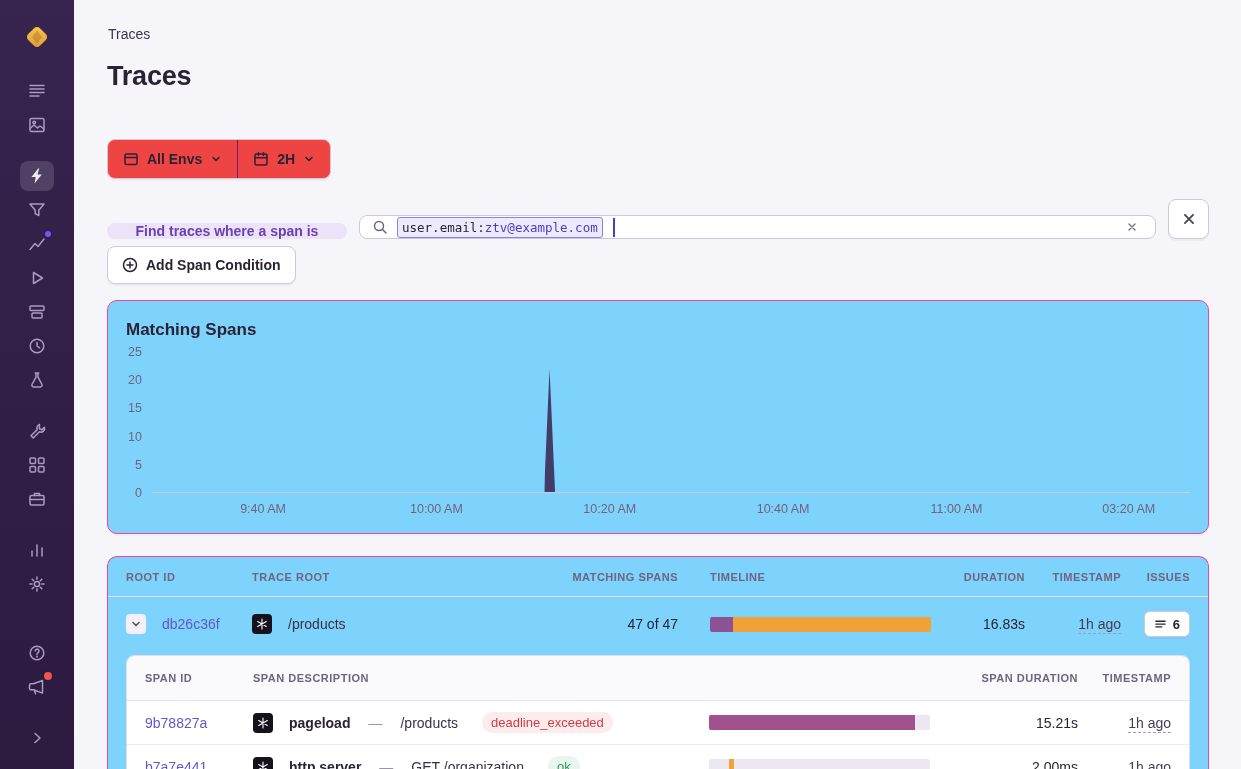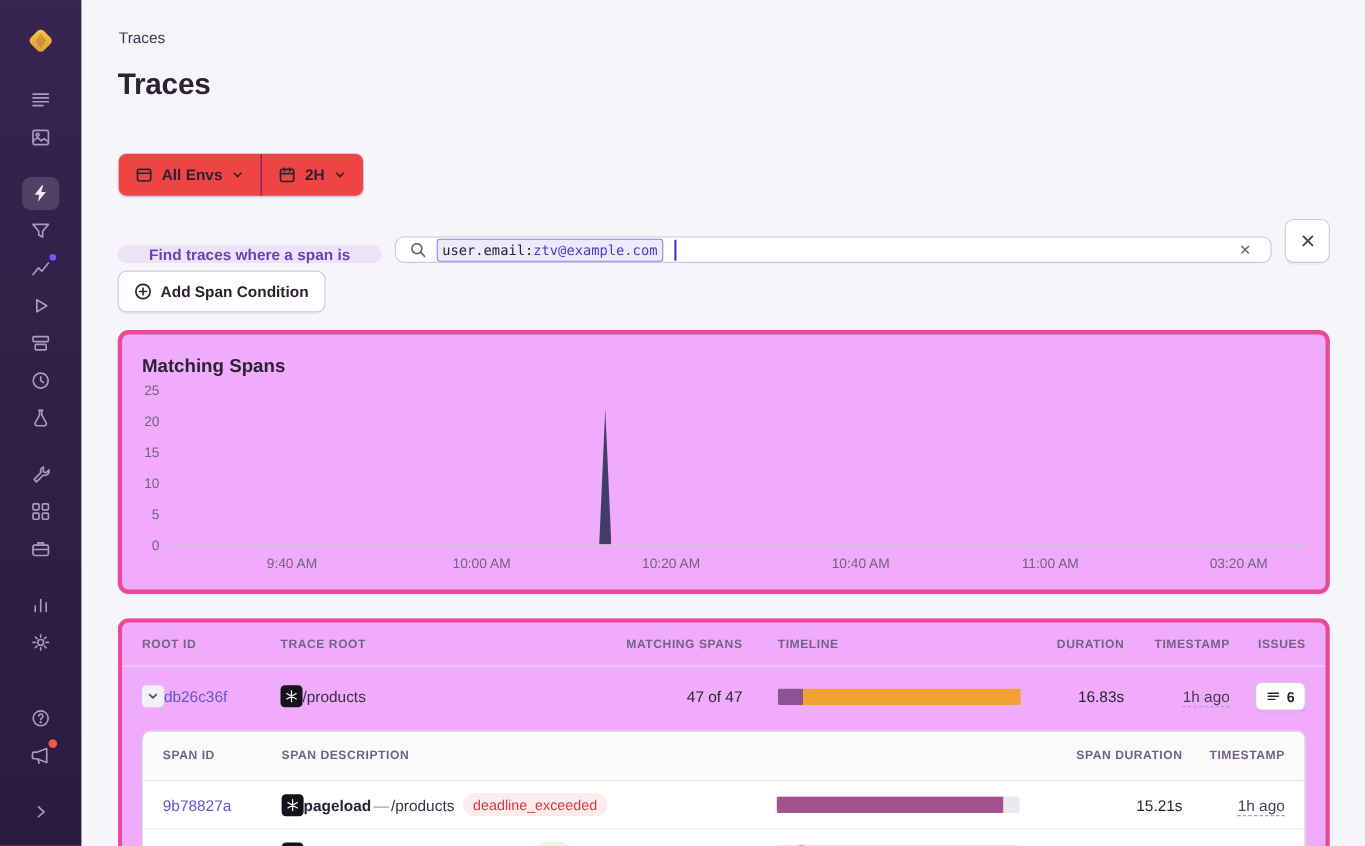--- a/index.html
+++ b/index.html
@@ -38,40 +38,40 @@
   .token { display: inline-flex; align-items: center; font-family: "DejaVu Sans Mono", monospace; font-size: 12.5px; background: #eceafd; border: 1px solid #8f80e8; border-radius: 3px; padding: 2px 4px; }
   .token .tkey { color: #2b2233; }
   .token .tval { color: #4c3dc0; }
   .caret { width: 2px; height: 19px; background: #4c3dc0; margin-left: 1px; }
   .clear-x { margin-left: auto; cursor: pointer; display: grid; place-items: center; width: 22px; height: 22px; }
   .close-btn { width: 41px; height: 40px; background: #fff; border: 1px solid #cfc7da; border-radius: 8px; display: grid; place-items: center; cursor: pointer; box-shadow: 0 2px 0 rgba(43,34,51,0.04); }
 
   .add-btn { height: 38px; padding: 0 14px; border-radius: 8px; margin-bottom: 16px; }
 
   
-  .card { background: #f0abfc; border: 4px solid #ec4899; border-radius: 10px; box-shadow: 0 2px 0 rgba(43,34,51,0.03); }
+  .card { background: #7dd3fc; border: 1px solid #ec4899; border-radius: 10px; box-shadow: 0 2px 0 rgba(43,34,51,0.03); }
   .chart-card { padding: 17px 18px 12px; margin-bottom: 22px; }
   .chart-title { font-size: 17px; font-weight: 700; line-height: 24px; margin-bottom: 10px; }
   .plot-row { display: flex; }
   .ylabels { width: 16px; margin-right: 10px; position: relative; height: 141px; flex: 0 0 16px; }
   .ylabels span { position: absolute; right: 0; transform: translateY(-50%); font-size: 12.5px; color: #71627f; white-space: nowrap; }
   .plot { flex: 1; height: 141px; position: relative; border-bottom: 1px solid #cfc7da; }
   .spike { position: absolute; bottom: 0; width: 11px; transform: translateX(-50%); clip-path: polygon(50% 0, 100% 100%, 0 100%); }
   .xlabels { position: relative; height: 28px; margin-left: 26px; }
   .xlabels span { position: absolute; top: 9px; transform: translateX(-50%); font-size: 12.5px; color: #71627f; white-space: nowrap; }
 
   
   .table-card { border-bottom: none; border-radius: 10px 10px 0 0; overflow: hidden; padding-bottom: 18px; }
   .tgrid { display: grid; grid-template-columns: 126px 1fr 115px 253px 94px 96px 69px; align-items: center; padding: 0 18px; }
   .thead { height: 40px; border-bottom: 1px solid #e6e0ee; }
   .th { font-size: 11px; font-weight: 700; letter-spacing: 0.5px; color: #6f6482; white-space: nowrap; }
   .right { text-align: right; justify-self: end; }
   .tl-pad { padding-left: 32px; justify-self: start; }
   .trow { height: 54px; font-size: 14px; }
-  .cell-flex { display: flex; align-items: center; gap: 0; min-width: 0; }
+  .cell-flex { display: flex; align-items: center; gap: 16px; min-width: 0; }
   .link { color: #6257c8; cursor: pointer; font-size: 14px; }
   .chev-btn { width: 20px; height: 20px; border-radius: 4px; background: #f3f0f7; border: none; display: grid; place-items: center; cursor: pointer; flex: 0 0 20px; }
   .plat-icon { width: 20px; height: 20px; border-radius: 4px; background: #15121c; display: grid; place-items: center; flex: 0 0 20px; }
   .timeline { position: relative; height: 15px; width: 100%; border-radius: 2px; overflow: hidden; background: transparent; }
   .timeline.tracked { background: #ece7f1; }
   .timeline .seg { position: absolute; top: 0; bottom: 0; }
   .tstamp { border-bottom: 1px dashed #a79bb8; color: #473c55; cursor: pointer; padding-bottom: 1px; }
   .issues-pill { height: 26px; padding: 0 9px; border-radius: 6px; gap: 6px; font-size: 13px; }
 
   

